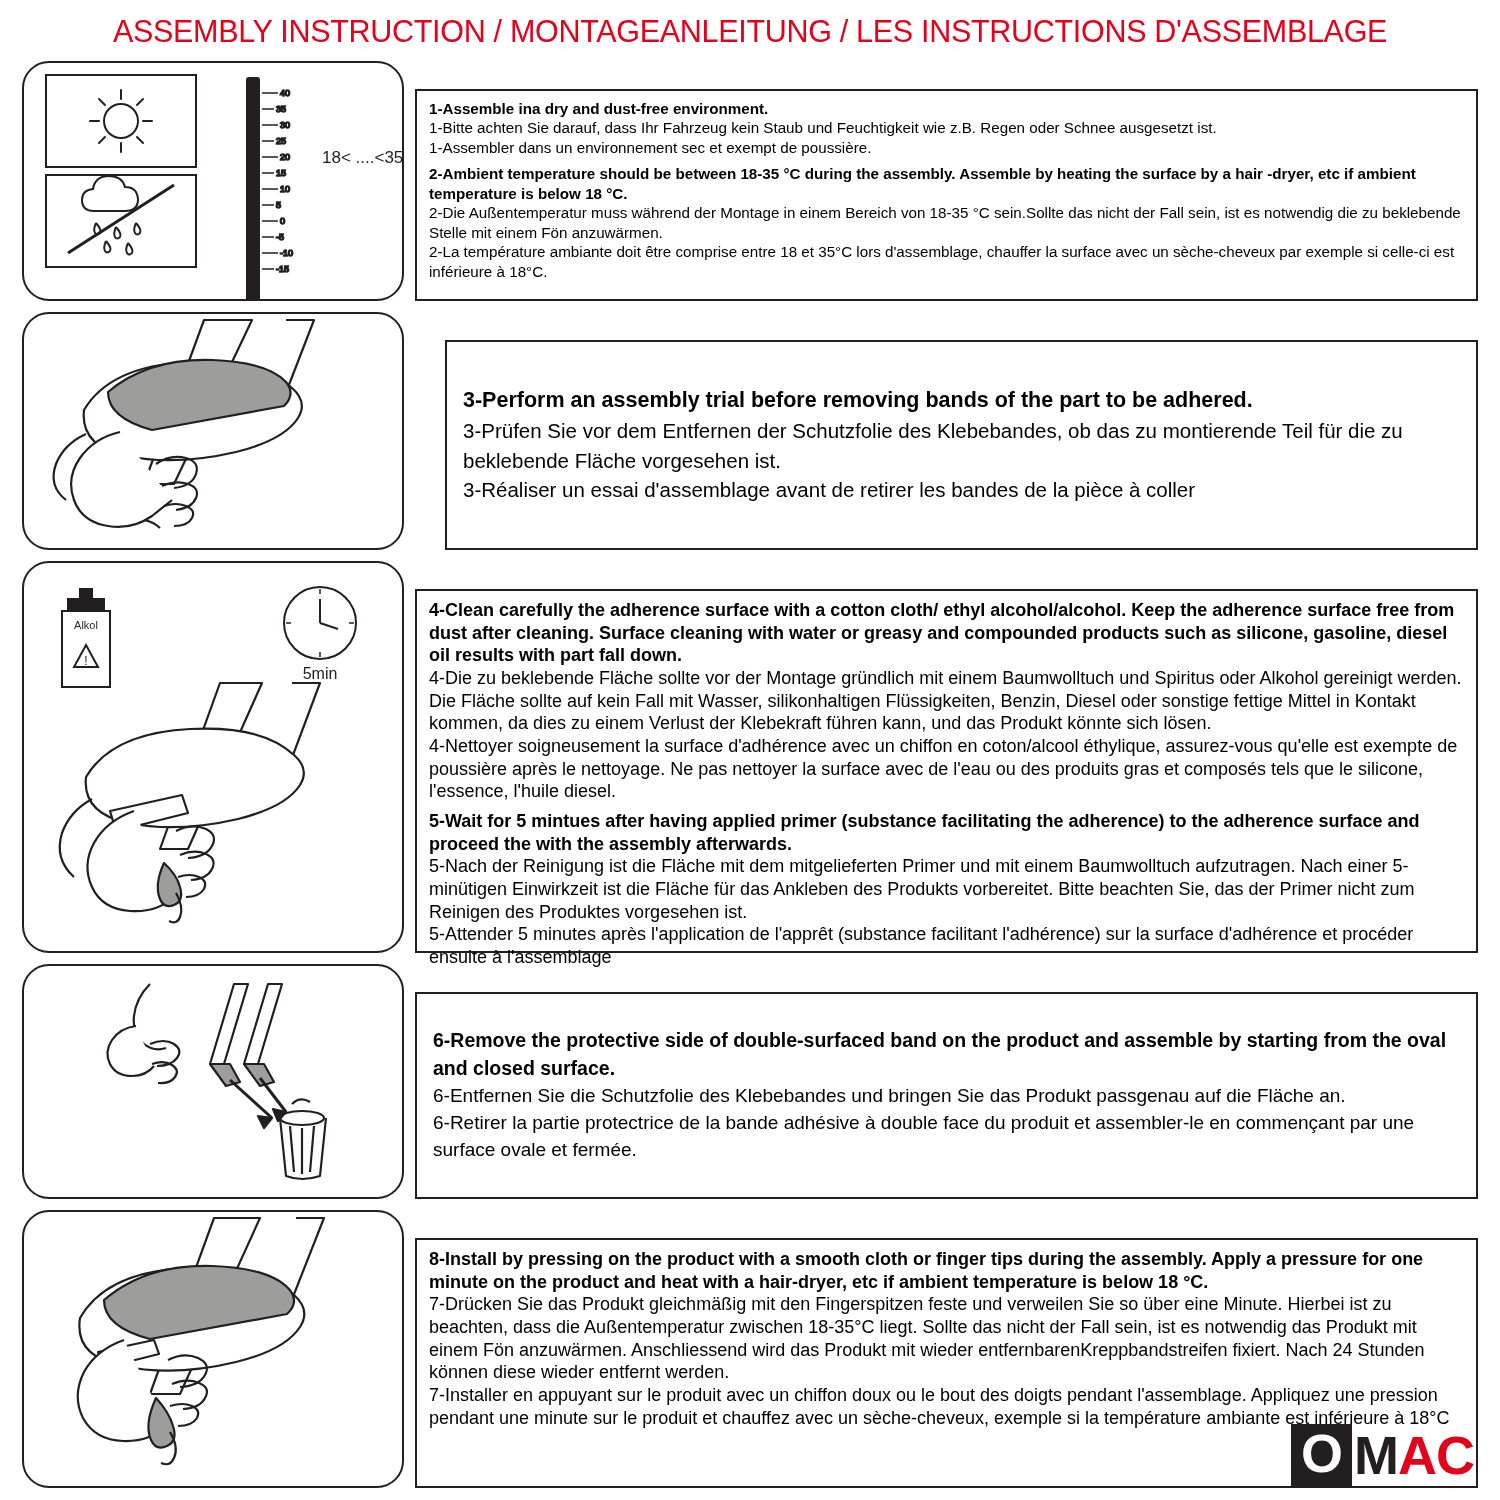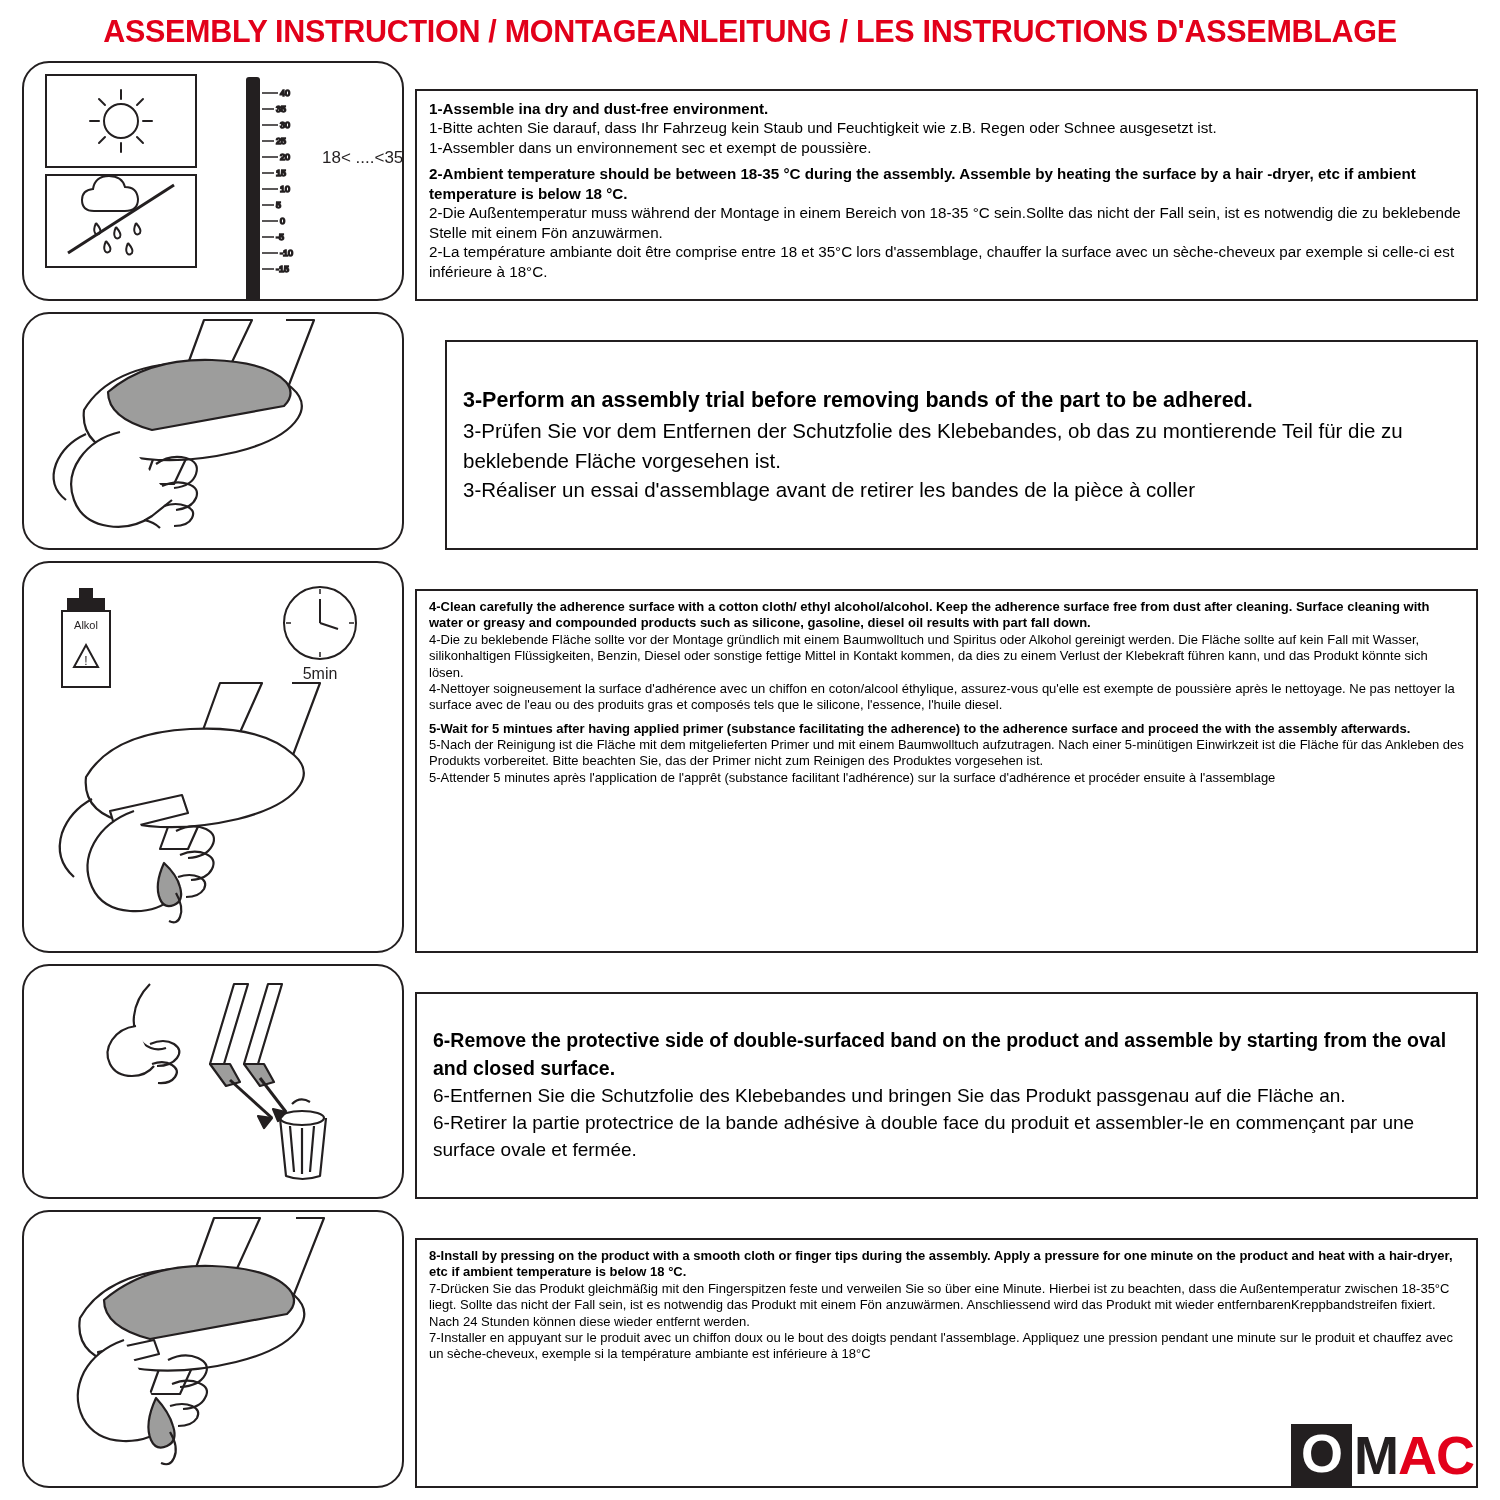--- a/index.html
+++ b/index.html
@@ -18,21 +18,21 @@
   .page {
     width: 1500px;
     height: 1500px;
     position: relative;
     box-sizing: border-box;
     padding: 0 22px;
   }
   .title {
     color: #e2001a;
     font-size: 30.5px;
-    font-weight: bold;
+    font-weight: normal;
     letter-spacing: -0.3px;
     text-align: center;
     padding: 14px 0 12px 0;
     white-space: nowrap;
   }
   .rows {
     display: flex;
     flex-direction: column;
     gap: 11px;
   }
@@ -74,21 +74,21 @@
   
   .txt3 {
     display: flex;
     flex-direction: column;
     justify-content: center;
     font-size: 20.5px;
     line-height: 1.45;
     padding-left: 16px;
   }
   .txt3 .b { font-size: 21.5px; }
-  .txt-sm { font-size: 13px; line-height: 1.26; }
+  .txt-sm { font-size: 18px; line-height: 1.26; }
   .txt6 { font-size: 19px; line-height: 1.42; display:flex; flex-direction:column; justify-content:center; padding-left: 16px;}
   .txt6 .b { font-size: 19.5px; }
 
   
   svg { display: block; }
 
   .omac {
     position: absolute;
     right: 26px;
     bottom: 14px;

